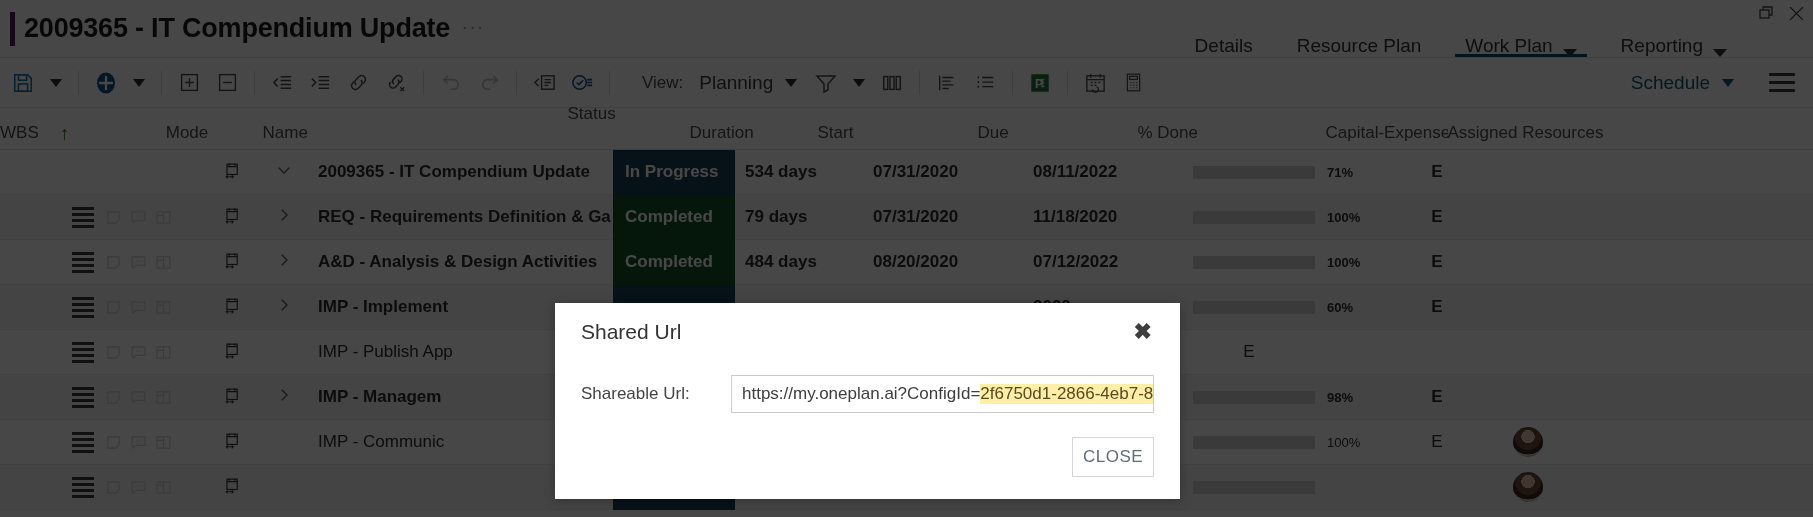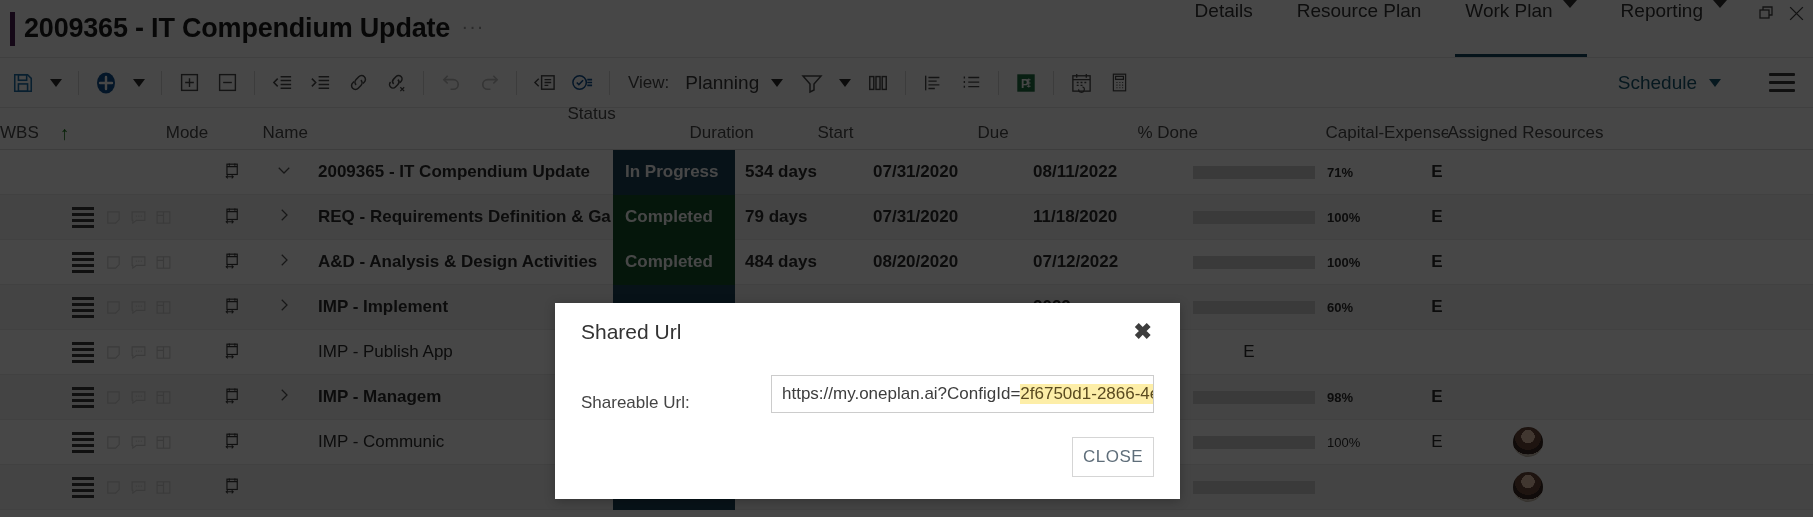--- a/index.html
+++ b/index.html
@@ -65,21 +65,21 @@
 
   .header-nav {
     margin-left: auto;
     display: flex; align-items: center;
     height: 100%;
     padding-right: 64px;
   }
   .nav-item {
     position: relative;
     height: 100%;
-    display: flex; align-items: flex-start;
+    display: flex; align-items: flex-end;
     padding: 0 22px;
     font-size: 19px;
     color: #333333;
     white-space: nowrap;
     cursor: pointer;
   }
   .nav-item.active::after {
     content: "";
     position: absolute;
     left: 12px; right: 12px; bottom: 0;
@@ -131,37 +131,37 @@
   }
   .tb-caret {
     width: 0; height: 0;
     border-left: 6px solid transparent;
     border-right: 6px solid transparent;
     border-top: 8px solid #2b2b2b;
   }
   .tb-label {
     font-size: 17px;
     color: #4a4a4a;
-    margin: 0 6px 0 10px;
+    margin: 0 6px 0 24px;
     white-space: nowrap;
     text-align: center;
   }
   .tb-select {
     display: flex; align-items: center; gap: 12px;
     font-size: 19px;
     color: #3a3a3a;
     padding: 0 10px;
     cursor: pointer;
     white-space: nowrap;
   }
   .tb-right {
     margin-left: auto;
     display: flex; align-items: center;
     padding-right: 14px;
-    gap: 20px;
+    gap: 7px;
   }
   .tb-schedule {
     display: flex; align-items: center; gap: 12px;
     font-size: 19px;
     color: #17566f;
     cursor: pointer;
     padding: 0 10px;
     white-space: nowrap;
   }
   .tb-schedule .tb-caret { border-top-color: #17566f; }
@@ -290,21 +290,21 @@
     margin-left: auto;
     font-size: 22px;
     font-weight: 700;
     color: #3d3d3d;
     cursor: pointer;
     line-height: 1;
     padding: 4px 6px;
   }
   .modal-body {
     padding: 14px 26px 0 26px;
-    display: flex; align-items: flex-end; gap: 40px;
+    display: flex; align-items: center;
   }
   .modal-label {
     font-size: 17px;
     color: #444;
     white-space: nowrap;
     width: 150px;
   }
   .url-field {
     flex: 1;
     height: 38px;

